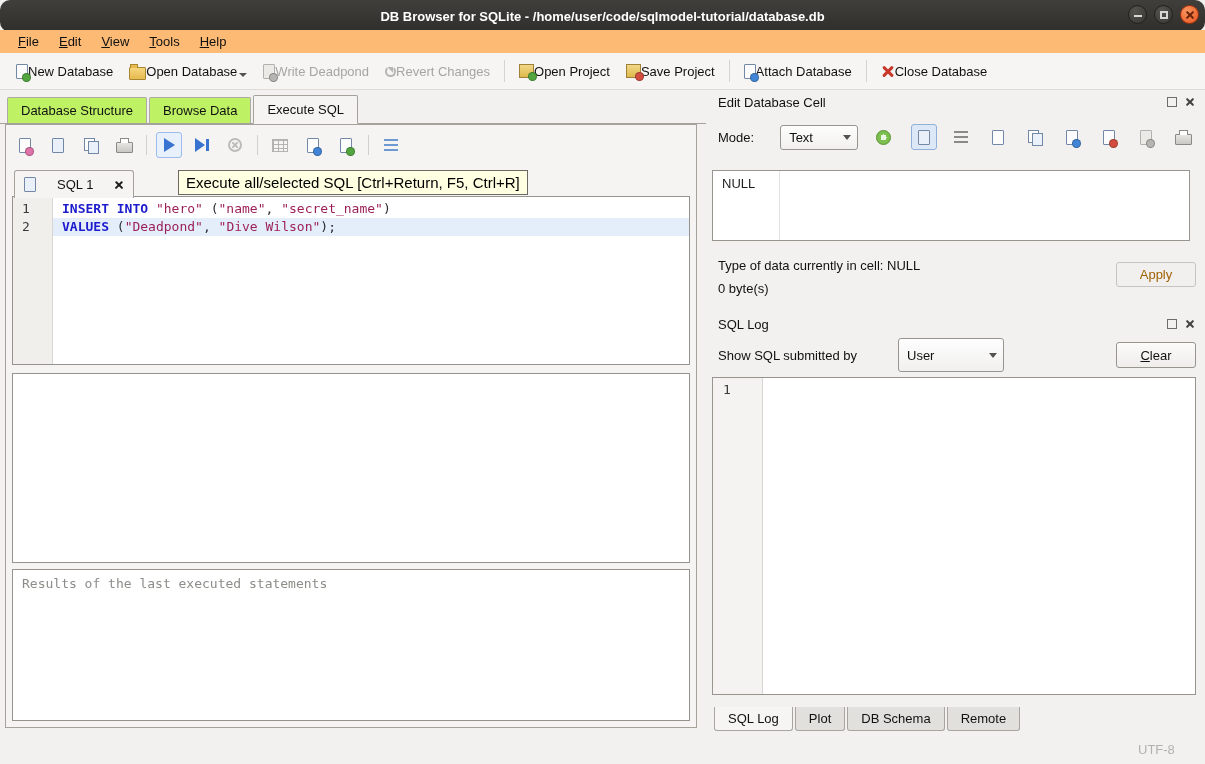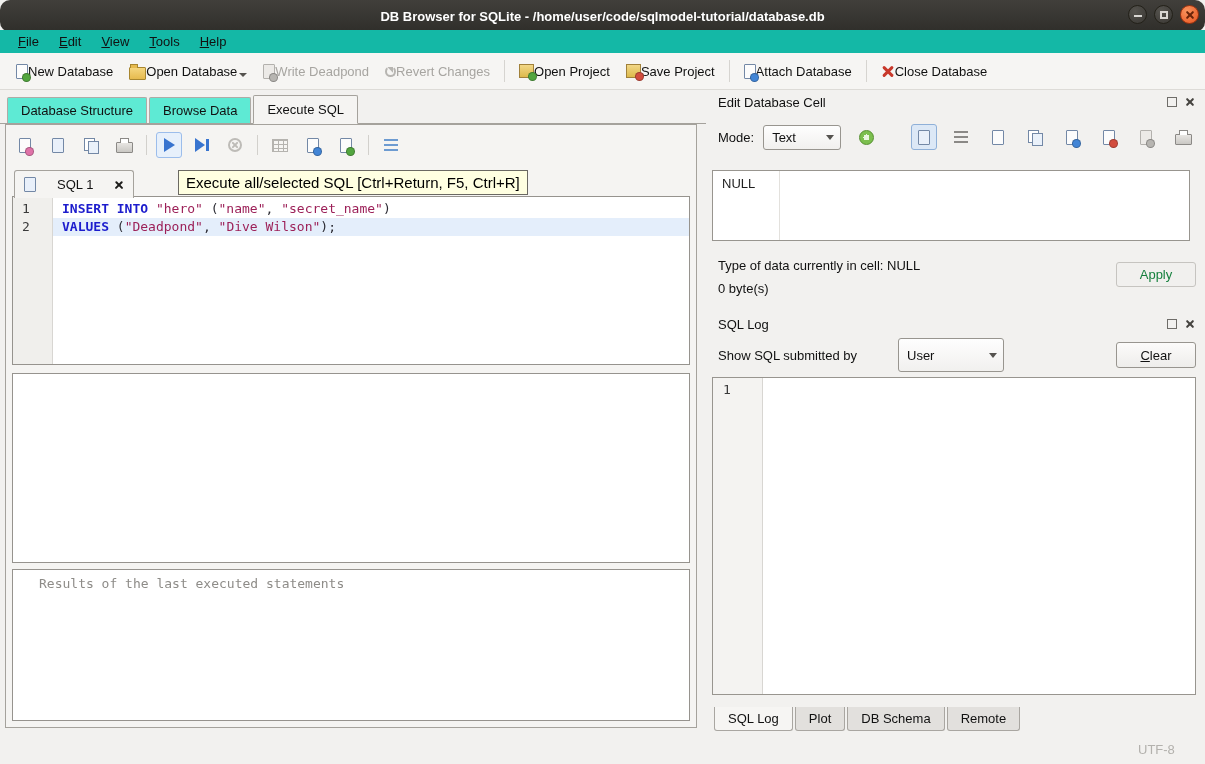--- a/index.html
+++ b/index.html
@@ -13,21 +13,21 @@
   .winbtns{position:absolute;right:6px;top:5px;display:flex;gap:7px}
   .wb{width:19px;height:19px;border-radius:50%;position:relative;display:inline-block;box-sizing:border-box}
   .wb.gray{background:radial-gradient(circle at 35% 30%,#55534e,#393733);border:1px solid #232119}
   .wb.orange{background:radial-gradient(circle at 35% 30%,#f9945e,#e9541f);border:1px solid #9d3410}
   .wb-min::after{content:"";position:absolute;left:5px;top:9px;width:8px;height:2px;background:#d9d7d3}
   .wb-max::after{content:"";position:absolute;left:5px;top:5px;width:8px;height:8px;border:2px solid #d9d7d3;box-sizing:border-box}
   .wb-close::before,.wb-close::after{content:"";position:absolute;left:4px;top:8px;width:10px;height:2px;background:#6b2409;border-radius:1px}
   .wb-close::before{transform:rotate(45deg)}.wb-close::after{transform:rotate(-45deg)}
 
   
-  #menubar{position:absolute;left:0;top:30px;width:1205px;height:23px;background:#14b8a6;
+  #menubar{position:absolute;left:0;top:30px;width:1205px;height:23px;background:#fdba74;
     display:flex;align-items:center;padding-left:8px;box-sizing:border-box}
   .menu-item{display:inline-block;padding:3px 10px;}
   .mn{display:inline-block}
   .mn::first-letter{text-decoration:underline}
 
   #toolbar{position:absolute;left:0;top:53px;width:1205px;height:37px;background:#f6f5f3;
     border-bottom:1px solid #dddbd7;display:flex;align-items:center;padding-left:8px;box-sizing:border-box}
   .tbtn{display:flex;align-items:center;padding:5px 8px;border-radius:3px;white-space:nowrap}
   .tbtn.disabled{color:#a7a5a1}
   .tsep{width:1px;height:22px;background:#d6d4d0;margin:0 6px}
@@ -70,21 +70,21 @@
   .i-xsm{position:relative;width:10px;height:10px;display:inline-block}
   .i-xsm::before,.i-xsm::after{content:"";position:absolute;left:0;top:4px;width:10px;height:2px;background:#45433f;border-radius:1px}
   .i-xsm::before{transform:rotate(45deg)}.i-xsm::after{transform:rotate(-45deg)}
   .i-xtab{position:relative;width:10px;height:10px;display:inline-block}
   .i-xtab::before,.i-xtab::after{content:"";position:absolute;left:0;top:4px;width:10px;height:2.4px;background:#1d1c1a;border-radius:1px}
   .i-xtab::before{transform:rotate(45deg)}.i-xtab::after{transform:rotate(-45deg)}
 
   
   #main-tabs{position:absolute;left:0;top:90px;width:706px;height:34px;display:flex;align-items:flex-end;
     padding-left:7px;box-sizing:border-box;border-bottom:1px solid #a5a29c}
-  .mtab{padding:5px 13px;background:#5eead4;border:1px solid #aeaba6;border-bottom:none;margin-right:2px;border-radius:2px 2px 0 0}
+  .mtab{padding:5px 13px;background:#bef264;border:1px solid #aeaba6;border-bottom:none;margin-right:2px;border-radius:2px 2px 0 0}
   .mtab.selected{background:#f5f4f2;border:1px solid #a5a29c;border-bottom:1px solid #f5f4f2;margin-bottom:-1px;padding:6px 13px;position:relative;z-index:2}
 
   
   #left-frame{position:absolute;left:5px;top:124px;width:692px;height:604px;background:#f5f4f2;
     border:1px solid #a5a29c;box-sizing:border-box}
   #sql-toolbar{position:absolute;left:6px;top:4px;height:32px;display:flex;align-items:center;gap:7px}
   .ibtn{width:26px;height:26px;display:flex;align-items:center;justify-content:center;border-radius:3px;border:1px solid transparent;box-sizing:border-box}
   .ibtn.hover{background:#e7f0fb;border:1px solid #9cbdeb}
   .vsep{width:1px;height:20px;background:#d2d0cc;margin:0 2px}
 
@@ -96,47 +96,47 @@
     box-sizing:border-box;display:flex;font-family:"DejaVu Sans Mono",monospace;font-size:13px;z-index:1}
   #editor .gutter{width:40px;background:#f0efec;border-right:1px solid #d8d6d2;padding:3px 0 0 9px;box-sizing:border-box;color:#3a3a3a;line-height:18px}
   #editor .codecol{flex:1;padding-top:3px;line-height:18px;color:#2b2b33;overflow:hidden}
   .code-line{white-space:pre;padding-left:9px}
   .code-line.current{background:#e4eefb}
   .kw{color:#1c1ccd;font-weight:bold}
   .str{color:#9c2058}
 
   #grid-box{position:absolute;left:6px;top:248px;width:678px;height:190px;background:#fff;border:1px solid #96938e;box-sizing:border-box}
   #results-box{position:absolute;left:6px;top:444px;width:678px;height:152px;background:#fff;border:1px solid #96938e;
-    box-sizing:border-box;font-family:"DejaVu Sans Mono",monospace;font-size:13px;color:#8e8c88;padding:6px 26px}
+    box-sizing:border-box;font-family:"DejaVu Sans Mono",monospace;font-size:13px;color:#8e8c88;padding:6px 9px}
 
   #tooltip{position:absolute;left:178px;top:170px;background:#ffffe1;border:1px solid #6b6963;
     padding:3px 7px;font-size:15px;color:#000;z-index:60;white-space:nowrap}
 
   
   #right{position:absolute;left:706px;top:90px;width:499px;height:646px}
   .dock-header{position:absolute;left:0;width:100%;height:20px;display:flex;align-items:center;padding:0 10px 0 12px;box-sizing:border-box;gap:8px}
   .dock-header .spacer{flex:1}
   #mode-row{position:absolute;left:0;top:33px;width:100%;height:28px;display:flex;align-items:center;padding:0 9px 0 12px;box-sizing:border-box}
   .combo{box-sizing:border-box;height:25px;background:linear-gradient(#fefefe,#f1f0ee);border:1px solid #98958f;
     border-radius:3px;display:flex;align-items:center;justify-content:space-between;padding:0 6px 0 8px}
   .combo .arr{width:0;height:0;border-left:4px solid transparent;border-right:4px solid transparent;border-top:5px solid #55534f;margin-left:8px}
-  #mode-combo{width:78px;margin-left:9px}
+  #mode-combo{width:78px;margin-left:26px}
   #icon-cluster{margin-left:auto;display:flex;align-items:center;gap:11px}
   .ibtn.pressed{background:#dce8f6;border:1px solid #8fb0d8}
 
   #cell-box{position:absolute;left:6px;top:80px;width:478px;height:71px;background:#fff;border:1px solid #98958f;box-sizing:border-box}
   #cell-box .divider{position:absolute;left:66px;top:0;bottom:0;border-left:1px solid #e3e1dd}
   #cell-null{position:absolute;left:9px;top:5px;color:#1e1e1e}
 
   #type-info{position:absolute;left:12px;top:168px}
   #size-info{position:absolute;left:12px;top:191px}
   .btn{box-sizing:border-box;background:linear-gradient(#fcfbfa,#eeedeb);border:1px solid #98958f;border-radius:3px;
     display:flex;align-items:center;justify-content:center;color:#111}
   #apply-btn{position:absolute;left:410px;top:172px;width:80px;height:25px}
-  .btn.disabled{background:#f1f0ee;border-color:#c6c4c0;color:#15803d}
+  .btn.disabled{background:#f1f0ee;border-color:#c6c4c0;color:#a16207}
 
   #filter-row{position:absolute;left:0;top:251px;width:100%;height:28px;display:flex;align-items:center;padding-left:12px;box-sizing:border-box}
   #user-combo{position:absolute;left:192px;width:106px;height:34px}
   #clear-btn{position:absolute;left:410px;width:80px;height:26px}
 
   #log-box{position:absolute;left:6px;top:287px;width:484px;height:318px;background:#fff;border:1px solid #98958f;box-sizing:border-box;display:flex;
     font-family:"DejaVu Sans Mono",monospace;font-size:13px}
   #log-box .gutter{width:50px;background:#f4f3f1;border-right:1px solid #d8d6d2;padding:4px 0 0 10px;box-sizing:border-box;color:#3a3a3a}
 
   #dock-tabs{position:absolute;left:8px;top:617px;display:flex;gap:2px}

